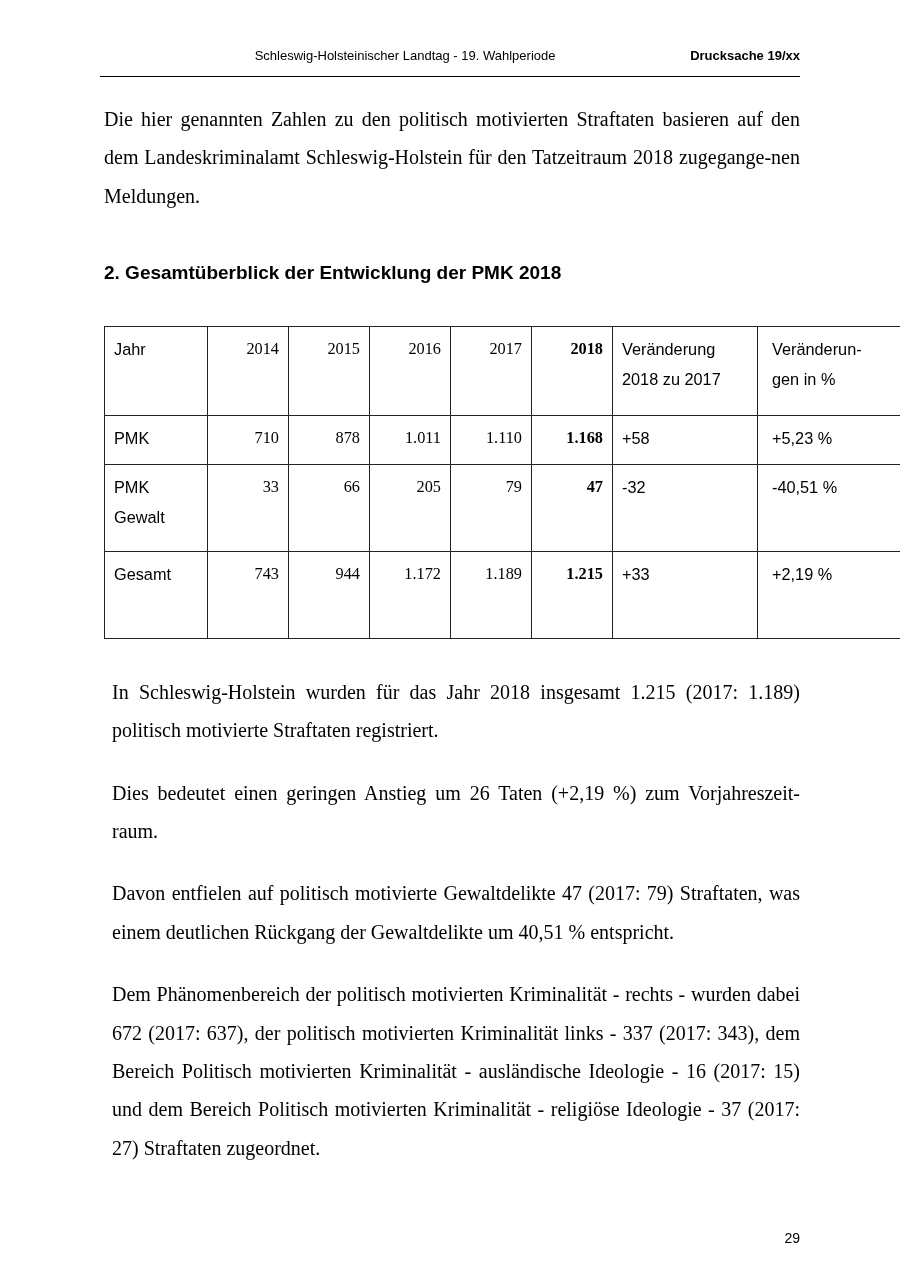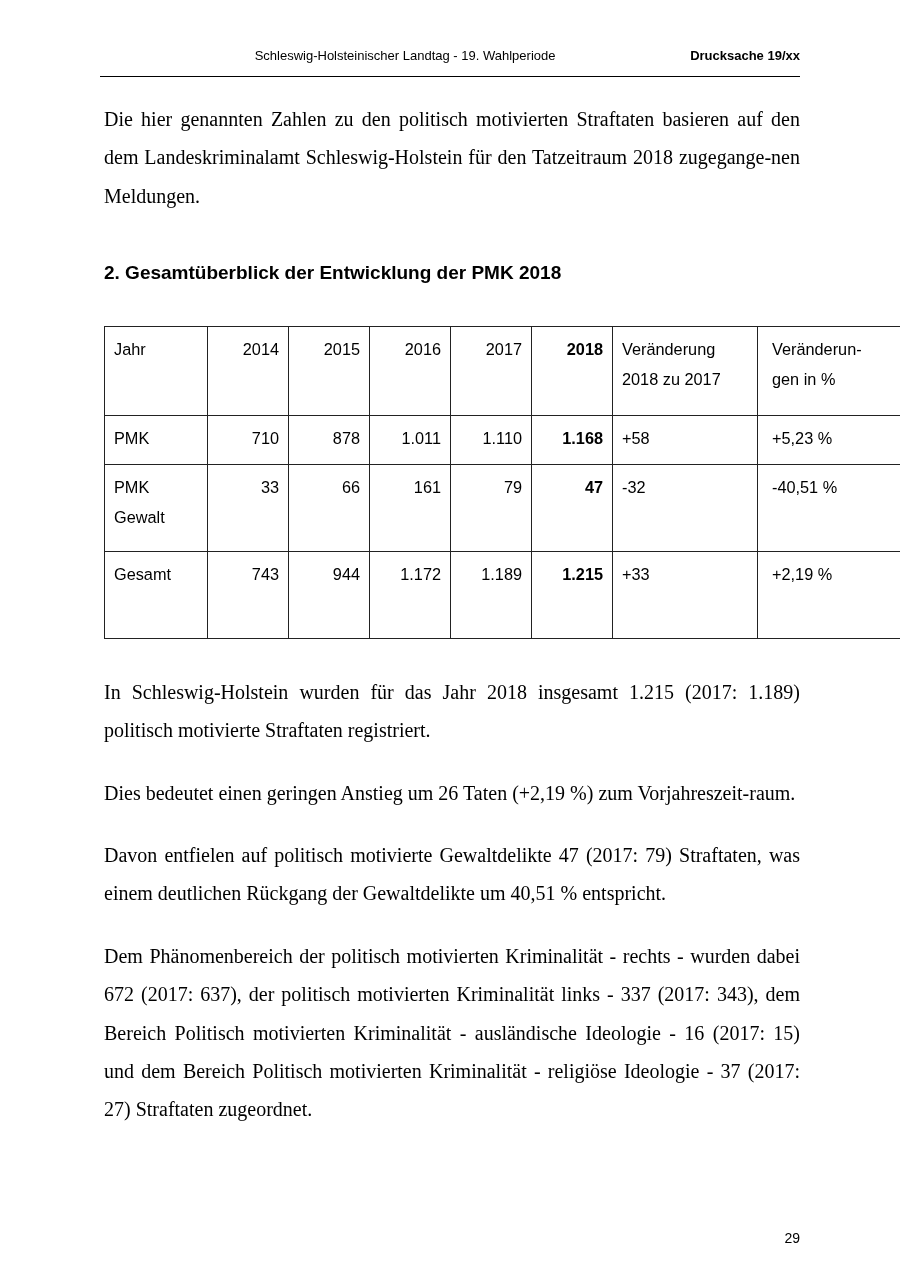--- a/index.html
+++ b/index.html
@@ -84,32 +84,32 @@
     table-layout: fixed;
     font-size: 16.3px;
   }
   table.pmk-table td {
     border: 1.2px solid #222;
     padding: 7px 9px 7px 9px;
     vertical-align: top;
     line-height: 1.85;
   }
   .col-label  { width: 84px; }
-  .col-year   { width: 62px; text-align: right; }
+  .col-year   { width: 62px; text-align: right; font-family: Liberation Serif, serif; }
   .col-change { width: 126px; text-align: left; }
   .col-pct    { width: 140px; text-align: left; padding-left: 14px !important; }
   td.num { text-align: right; }
   td.bold, .bold { font-weight: bold; }
   tr.head-row td { height: 74px; }
   tr.r-pmk td { height: 34px; }
   tr.r-gewalt td { height: 72px; }
   tr.r-gesamt td { height: 72px; }
 
   
-  .after-table { margin-top: 34px; }
+  .after-table { margin-top: 34px; margin-left: 8px; }
   .after-table p { margin: 0 0 24px 0; }
   .after-table p:last-child { margin-bottom: 0; }
 
   
   .page-number {
     position: absolute;
     right: 100px;
     bottom: 26px;
     font-size: 14px;
   }
@@ -161,21 +161,21 @@
           <td class="col-pct">+5,23 %</td>
         </tr>
 
         <tr class="r-gewalt">
           <td class="col-label">
             <div>PMK</div>
             <div>Gewalt</div>
           </td>
           <td class="col-year num">33</td>
           <td class="col-year num">66</td>
-          <td class="col-year num">161</td>
+          <td class="col-year num">205</td>
           <td class="col-year num">79</td>
           <td class="col-year num bold">47</td>
           <td class="col-change">-32</td>
           <td class="col-pct">-40,51 %</td>
         </tr>
 
         <tr class="r-gesamt">
           <td class="col-label">Gesamt</td>
           <td class="col-year num">743</td>
           <td class="col-year num">944</td>

